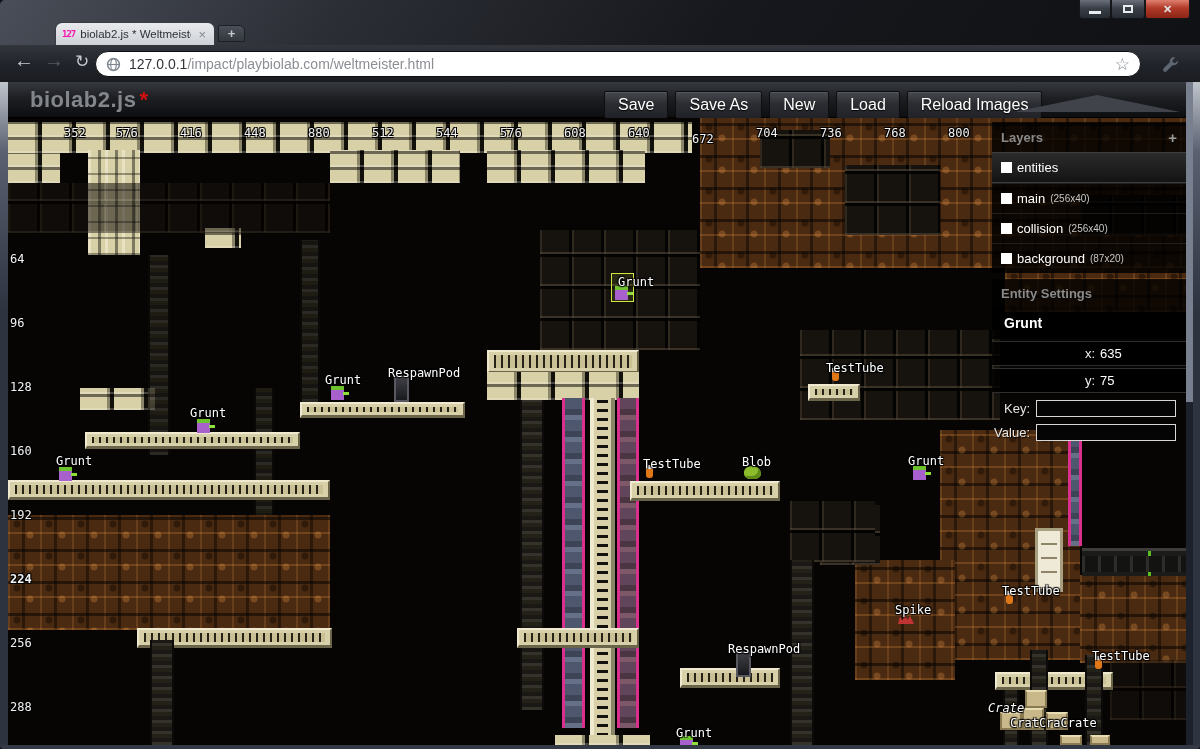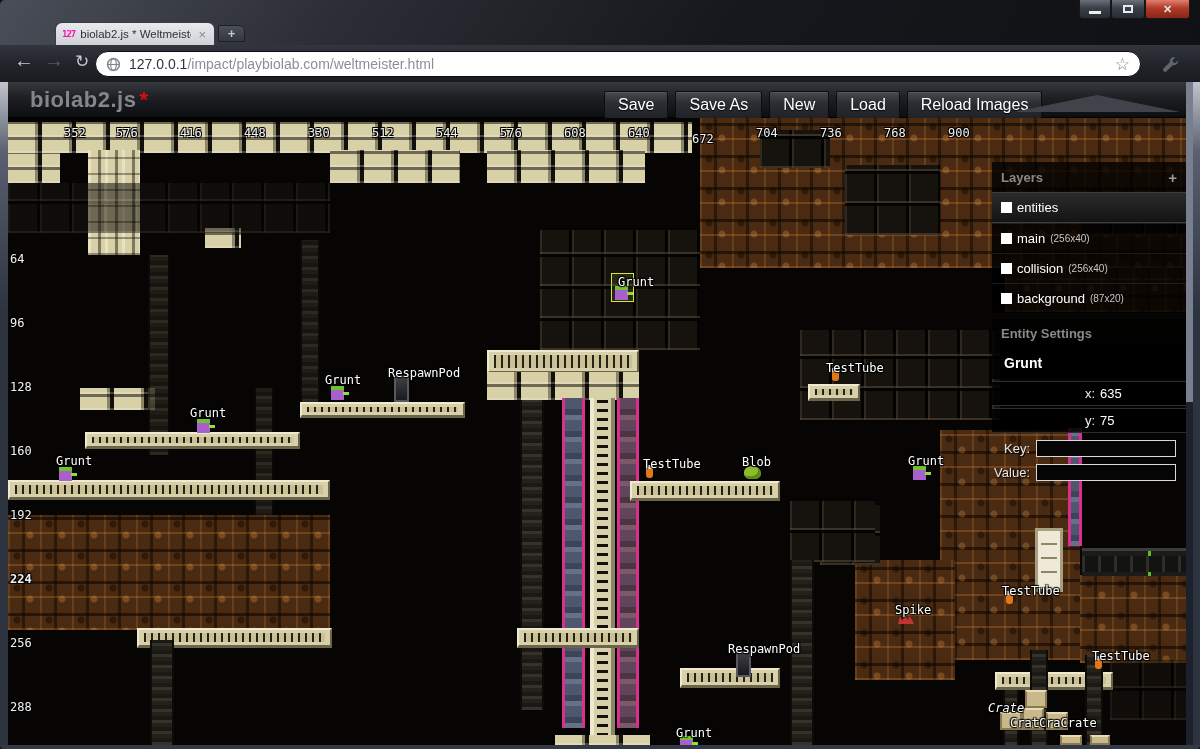--- a/index.html
+++ b/index.html
@@ -103,21 +103,21 @@
   .sp-grunt{width:13px;height:14px;background:linear-gradient(180deg,#6ec22e 0 4px,#a860cc 4px 100%);}
   .sp-grunt::after{content:"";position:absolute;right:-5px;top:6px;width:6px;height:3px;background:#8de03a;}
   .sp-pod{width:15px;height:26px;background:linear-gradient(180deg,#3e3e44,#191a1e);border:2px solid #585860;}
   .sp-tube{width:7px;height:13px;background:linear-gradient(180deg,#e8e8e8 0 4px,#e07818 4px 100%);border-radius:0 0 3px 3px;}
   .sp-blob{width:17px;height:13px;background:#8cbc2c;border-radius:45% 55% 40% 40%;box-shadow:inset -3px -3px 0 #5e8a18;}
   .sp-spike{width:16px;height:10px;background:#c03434;
     clip-path:polygon(0 100%,12% 25%,28% 65%,45% 5%,60% 60%,75% 20%,90% 65%,100% 100%);}
   .sel-box{position:absolute;border:1px solid #cfe63c;background:rgba(207,230,60,.10);}
 
   
-  #sidebar{position:absolute;left:992px;top:122px;width:194px;font-family:"Liberation Sans",sans-serif;margin-top:40px;}
+  #sidebar{position:absolute;left:992px;top:122px;width:194px;font-family:"Liberation Sans",sans-serif;}
   .panel-head{display:flex;justify-content:space-between;align-items:center;
     background:rgba(0,0,0,.8);color:#8a8a8a;font-weight:bold;font-size:13px;padding:7px 9px 6px;}
   .panel-head .plus{color:#9c9c9c;font-size:15px;font-weight:bold;}
   .layer-row{display:flex;align-items:center;gap:5px;padding:7px 9px;background:rgba(0,0,0,.82);
     color:#fff;font-size:13px;border-top:1px solid rgba(60,60,60,.45);}
   .layer-row.sel{background:linear-gradient(180deg,#2b2b2b,#141414);border-top:1px solid #3e3e3e;border-bottom:1px solid #3e3e3e;}
   .chk{width:11px;height:11px;background:#fff;flex:0 0 auto;}
   .lsize{font-size:10px;color:#c6c6c6;}
   #es-head{margin-top:6px;}
   .es-name{background:rgba(0,0,0,.82);color:#fff;font-weight:bold;font-size:14px;padding:8px 12px;}
@@ -260,31 +260,31 @@
     <div class="abs crate" style="left:992px;top:594px;width:22px;height:18px;"></div>
     <div class="abs crate" style="left:1014px;top:590px;width:22px;height:22px;"></div>
     <div class="abs crate" style="left:1038px;top:594px;width:22px;height:18px;"></div>
     <div class="abs crate" style="left:1052px;top:617px;width:22px;height:10px;"></div>
     <div class="abs crate" style="left:1082px;top:617px;width:20px;height:10px;"></div>
 
   <div class="ruler" style="left: 56px; top: 8px;">352</div>
       <div class="ruler" style="left: 108px; top: 8px;">576</div>
       <div class="ruler" style="left: 172px; top: 8px;">416</div>
       <div class="ruler" style="left: 236px; top: 8px;">448</div>
-      <div class="ruler" style="left: 300px; top: 8px;">330</div>
+      <div class="ruler" style="left: 300px; top: 8px;">880</div>
       <div class="ruler" style="left: 364px; top: 8px;">512</div>
       <div class="ruler" style="left: 428px; top: 8px;">544</div>
       <div class="ruler" style="left: 492px; top: 8px;">576</div>
       <div class="ruler" style="left: 556px; top: 8px;">608</div>
       <div class="ruler" style="left: 620px; top: 8px;">640</div>
       <div class="ruler" style="left: 684px; top: 14px;">672</div>
       <div class="ruler" style="left: 748px; top: 8px;">704</div>
       <div class="ruler" style="left: 812px; top: 8px;">736</div>
       <div class="ruler" style="left: 876px; top: 8px;">768</div>
-      <div class="ruler" style="left: 940px; top: 8px;">900</div>
+      <div class="ruler" style="left: 940px; top: 8px;">800</div>
       <div class="ruler" style="left: 2px; top: 134px;">64</div>
       <div class="ruler" style="left: 2px; top: 198px; text-align: center;">96</div>
       <div class="ruler" style="left: 2px; top: 262px;">128</div>
       <div class="ruler" style="left: 2px; top: 326px; text-align: right;">160</div>
       <div class="ruler" style="left: 2px; top: 390px; text-align: center;">192</div>
       <div class="ruler" style="left: 2px; top: 454px; font-weight: bold;">224</div>
       <div class="ruler" style="left: 2px; top: 518px;">256</div>
       <div class="ruler" style="left: 2px; top: 582px;">288</div>
       <div class="sp sp-grunt" style="left: 51px; top: 349px;"></div>
       <div class="ent" style="left: 48px; top: 336px;">Grunt</div>

